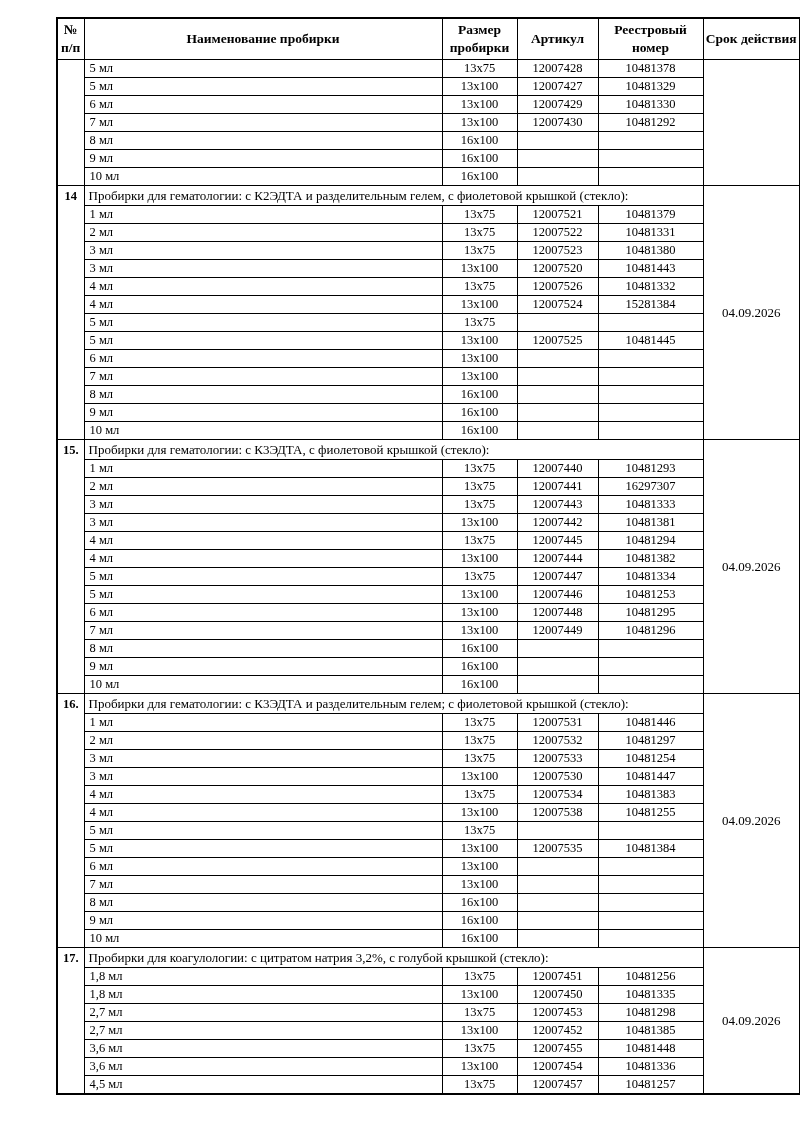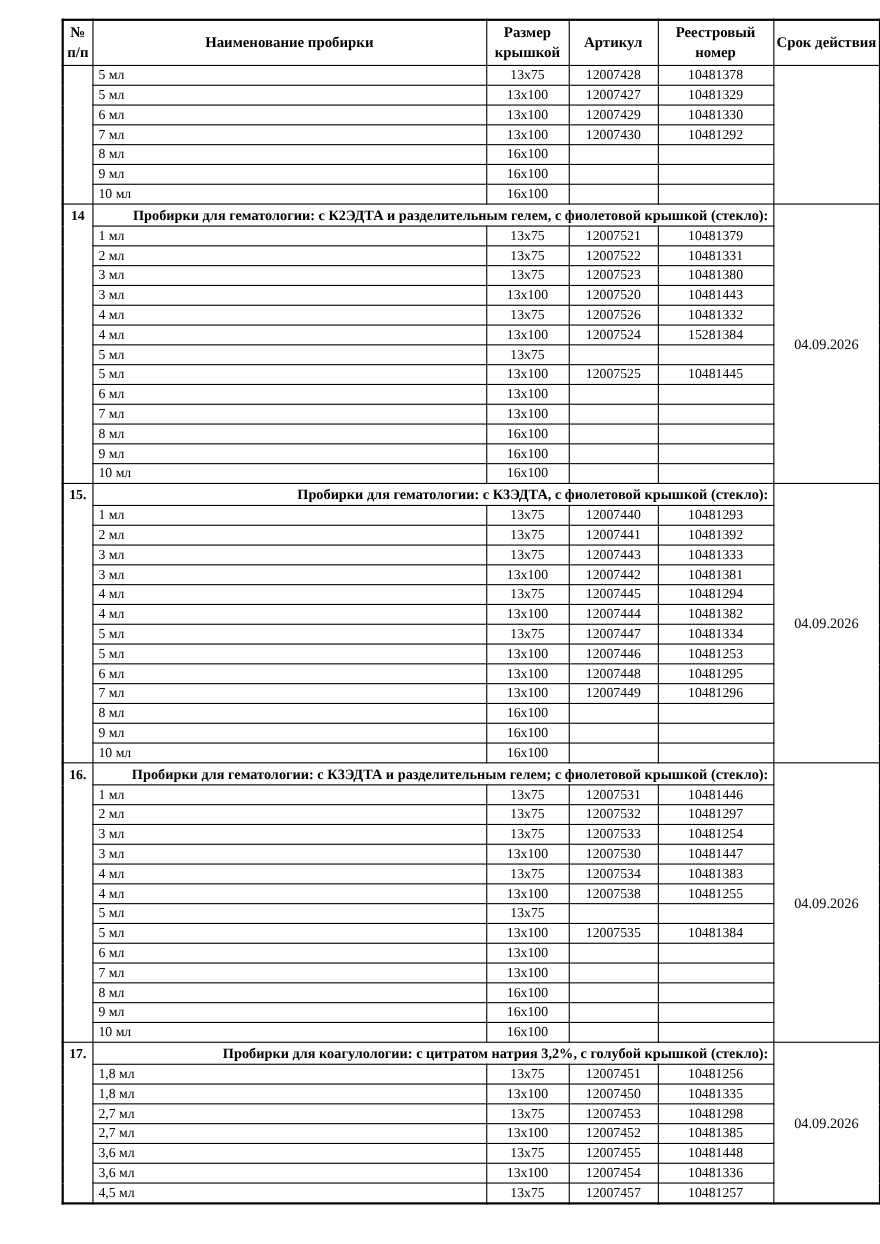--- a/index.html
+++ b/index.html
@@ -49,25 +49,25 @@
   .catalog td.name {
     text-align: left;
     padding-left: 5px;
     white-space: nowrap;
   }
   .catalog td.center {
     text-align: center;
     white-space: nowrap;
   }
   .catalog td.title {
-    font-weight: bold;
+    font-weight: normal;
     font-size: 13px;
     line-height: 19px;
     height: auto;
-    text-align: right;
+    text-align: left;
     white-space: normal;
     padding: 0 4px;
   }
   .catalog td.num-cell {
     text-align: center;
     vertical-align: top;
     padding-top: 2px;
     font-size: 12.5px;
     line-height: 17px;
     font-weight: bold;
@@ -89,21 +89,21 @@
       <col style="width:358px">
       <col style="width:75px">
       <col style="width:81px">
       <col style="width:105px">
       <col style="width:97px">
     </colgroup>
     <thead>
       <tr>
         <th>№ п/п</th>
         <th>Наименование пробирки</th>
-        <th>Размер крышкой</th>
+        <th>Размер пробирки</th>
         <th>Артикул</th>
         <th>Реестровый номер</th>
         <th>Срок действия</th>
       </tr>
     </thead>
     <tbody>
         <tr>
           <td class="num-cell" rowspan="7"></td>
           <td class="name">5 мл</td>
           <td class="center">13x75</td>
@@ -238,21 +238,21 @@
         <tr>
           <td class="name">1 мл</td>
           <td class="center">13x75</td>
           <td class="center">12007440</td>
           <td class="center">10481293</td>
         </tr>
         <tr>
           <td class="name">2 мл</td>
           <td class="center">13x75</td>
           <td class="center">12007441</td>
-          <td class="center">10481392</td>
+          <td class="center">16297307</td>
         </tr>
         <tr>
           <td class="name">3 мл</td>
           <td class="center">13x75</td>
           <td class="center">12007443</td>
           <td class="center">10481333</td>
         </tr>
         <tr>
           <td class="name">3 мл</td>
           <td class="center">13x100</td>

